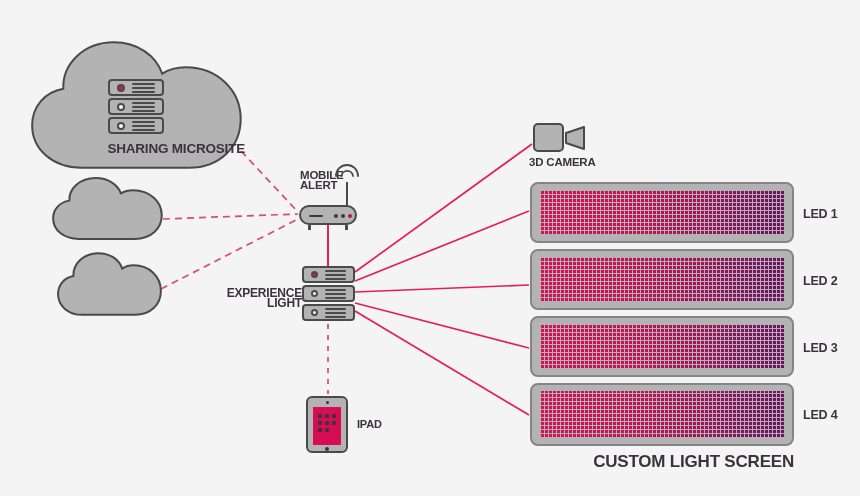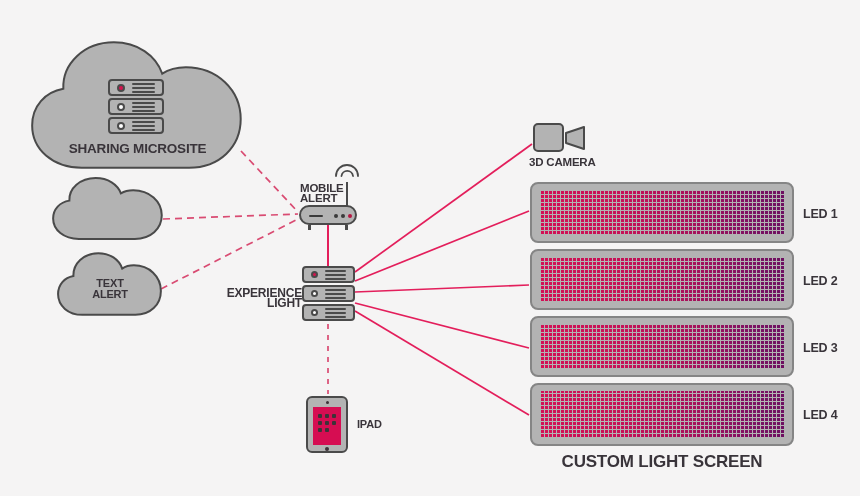--- a/index.html
+++ b/index.html
@@ -9,21 +9,21 @@
     font-family:"Liberation Sans",sans-serif;
   }
   svg{display:block;}
   .lines{position:absolute;left:0;top:0;pointer-events:none;}
 
   
   .lbl{
     position:absolute;font-weight:bold;color:#39343a;
     letter-spacing:-.2px;white-space:nowrap;line-height:1.0;
   }
-  .lbl.center{text-align:center;}
+  .lbl.center{text-align:right;}
   .lbl.right{text-align:right;}
 
   
   .cloud{position:absolute;}
   .cloud svg{width:100%;height:100%;}
 
   
   .server{position:absolute;display:flex;flex-direction:column;gap:2px;}
   .server-unit{
     box-sizing:border-box;border:2px solid #4a4a4a;background:#b3b3b3;
@@ -141,26 +141,22 @@
     </svg>
   </div>
 
   <div class="cloud" style="left:57px;top:251px;width:106px;height:66px">
     <svg viewBox="0 0 200 124" preserveAspectRatio="none">
       <path d="M48,120 C21,120 2,103 2,81 C2,63 14,50 31,47 C30,24 50,4 78,4
                C100,4 117,16 123,33 C129,29 137,27 145,27 C174,27 196,48 196,75
                C196,101 176,120 148,120 Z" fill="#b3b3b3" stroke="#4a4a4a" stroke-width="2" vector-effect="non-scaling-stroke"></path>
     </svg>
   </div>
-  <div class="lbl center" style="left:57px;top:278px;width:106px;font-size:11px;line-height:11px">
-    <div>TEXT</div>
-    <div>ALERT</div>
-  </div>
-
-  <div class="lbl" style="left:300px;top:183px;font-size:11.5px;line-height:10px">
+
+  <div class="lbl" style="left:300px;top:170px;font-size:11.5px;line-height:10px">
     <div>MOBILE</div>
     <div>ALERT</div>
   </div>
   <svg class="lines" style="left:334px;top:161px" width="27" height="17">
     <path d="M2,15 A11,11 0 0 1 24,15" fill="none" stroke="#4a4a4a" stroke-width="1.8" stroke-linecap="round"></path>
     <path d="M7.5,15 A5.8,5.8 0 0 1 19,15" fill="none" stroke="#4a4a4a" stroke-width="1.8" stroke-linecap="round"></path>
   </svg>
   <div class="antenna" style="left:346px;top:182px;height:25px"></div>
   <div class="router-body" style="left:299px;top:205px;width:58px;height:20px">
     <span class="router-dash" style="left:8px;top:8px;width:14px"></span>

